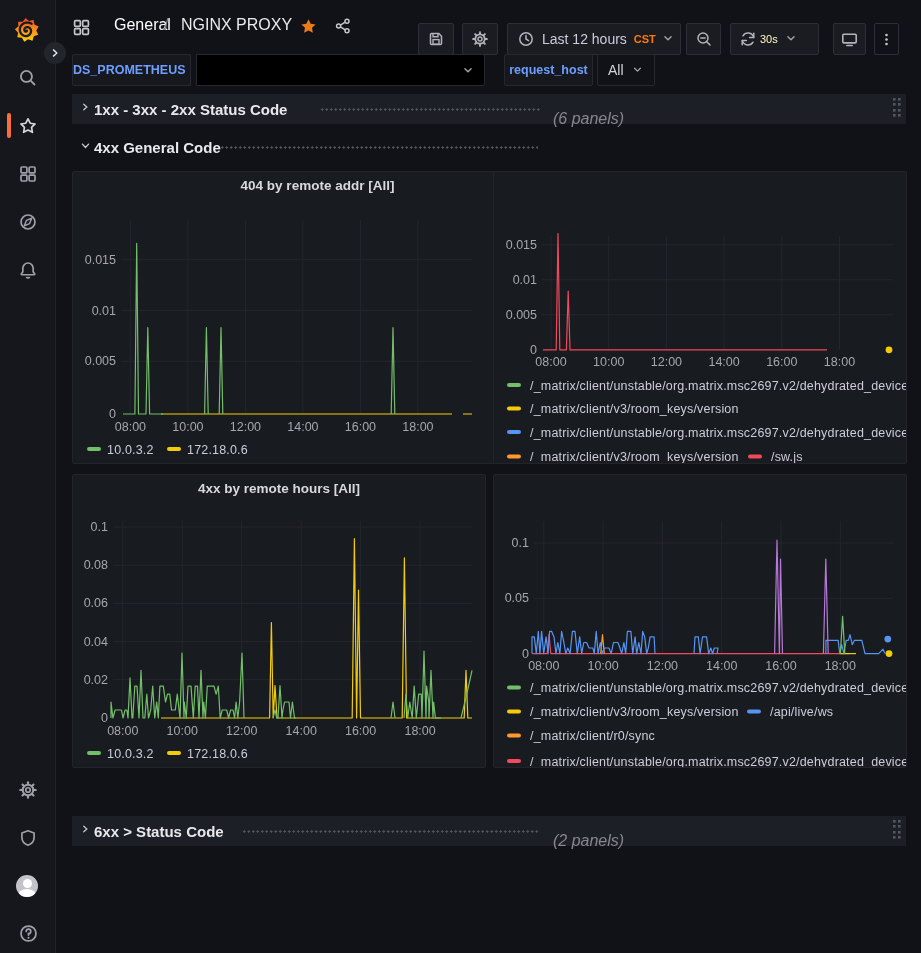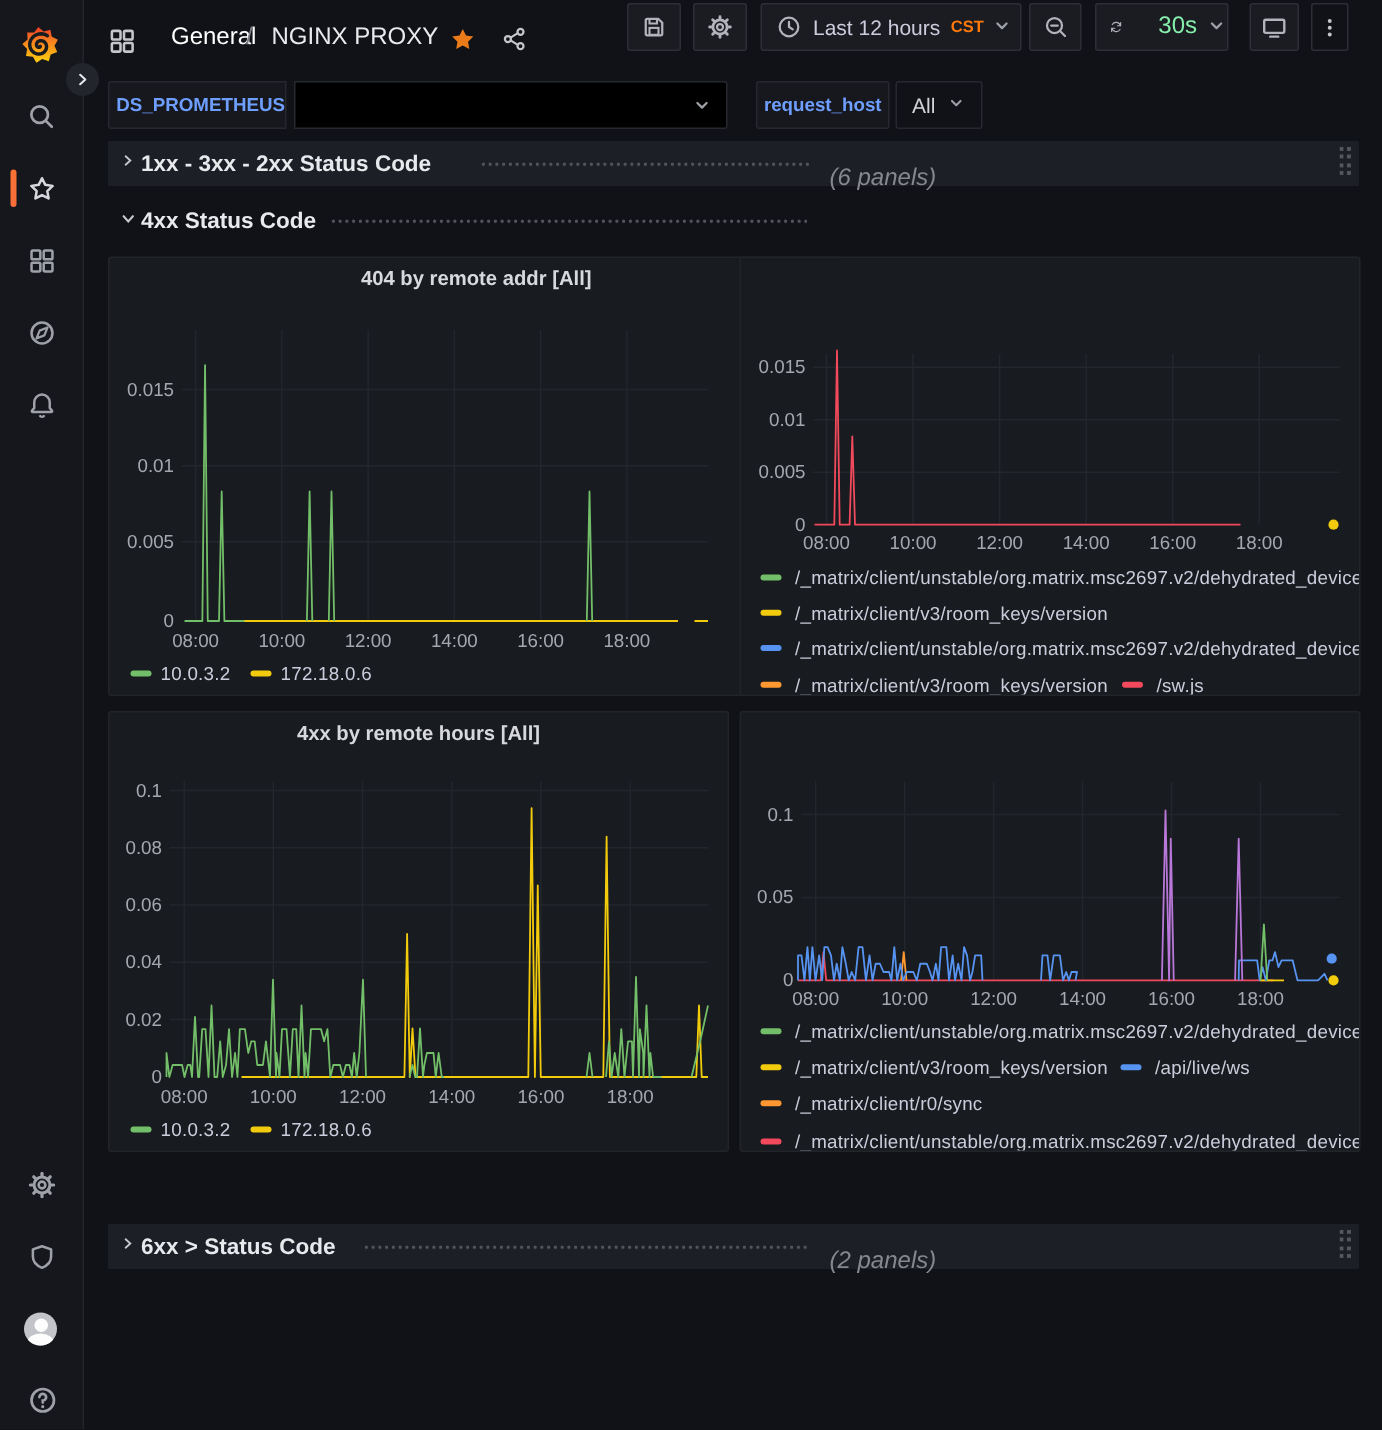--- a/index.html
+++ b/index.html
@@ -8,21 +8,21 @@
 .sbi{position:absolute;left:19px}
 .panel{position:absolute;background:#181b1f;border:1px solid #22242a;border-radius:2px;overflow:hidden}
 .ptitle{position:absolute;width:100%;top:6px;text-align:center;font-size:13.5px;font-weight:700;color:#d8d9dd}
 .rowhead{position:absolute;left:72px;width:834px;height:30px;background:#1c1f26;border-radius:1px}
 .rowhead2{position:absolute;left:72px;width:834px;height:30px}
 .rtitle{position:absolute;left:22px;top:6.5px;font-size:15px;font-weight:700;color:#e8e9ec;white-space:nowrap}
 .rchev{position:absolute;left:8px;top:8px;color:#9fa1a8;font-size:11px}
 .dots{position:absolute;top:14px;height:3px;background-image:radial-gradient(circle,#53555e 1px,transparent 1.3px);background-size:4.5px 3px;background-repeat:repeat-x}
 .pcount{position:absolute;top:16px;font-size:16px;font-style:italic;color:#86878f;white-space:nowrap}
 .drag{position:absolute;width:10px;height:22px;top:4px;right:3px}
-.tbtn{position:absolute;top:2px;height:32px;background:#1a1c22;border:1px solid #2c2f37;border-radius:2px;display:flex;align-items:center;justify-content:center}
+.tbtn{position:absolute;top:23px;height:32px;background:#1a1c22;border:1px solid #2c2f37;border-radius:2px;display:flex;align-items:center;justify-content:center}
 .vlabel{font-size:13px;font-weight:600;color:#6e9fff}
 .axis{font-size:12.5px;fill:#a5a7ae}
 .leg{font-size:12.5px;fill:#ccccdc;letter-spacing:0.18px}
 </style></head><body>
 <div id="root">
 <div id="sidebar">
 <svg width="26" height="26" viewBox="0 0 24 24" style="position:absolute;left:14px;top:17px">
 <defs>
           <linearGradient id="glg" x1="0" y1="0" x2="0" y2="1">
 <stop offset="0" stop-color="#ee3924"></stop>
@@ -139,39 +139,39 @@
       <svg width="16" height="16" viewBox="0 0 16 16" fill="none" style="">
         <circle cx="7" cy="7" r="5" stroke="#b2b3bb" stroke-width="1.5"></circle>
         <path d="M10.7 10.7L14 14M4.8 7h4.4" stroke="#b2b3bb" stroke-width="1.5" stroke-linecap="round"></path>
       </svg>
     </div>
 <div class="tbtn" style="left:730px;width:89px;justify-content:flex-start;padding-left:9px">
       <svg width="16" height="16" viewBox="0 0 16 16" fill="none" style="">
         <path d="M13.6 6.4A5.8 5.8 0 003 4.8M2.4 9.6A5.8 5.8 0 0013 11.2" stroke="#b2b3bb" stroke-width="1.5" stroke-linecap="round"></path>
         <path d="M13.8 2.2v4.2H9.6M2.2 13.8V9.6h4.2" stroke="#b2b3bb" stroke-width="1.5" stroke-linecap="round" stroke-linejoin="round" fill="none"></path>
       </svg>
-      <span style="font-size:16px;color:#86efac;margin-left:24px">30s</span>
+      <span style="font-size:11px;color:#fef9c3;margin-left:4px">30s</span>
       <span style="margin-left:6px;margin-top:2px"><svg width="14" height="14" viewBox="0 0 16 16" fill="none" style="">
           <path d="M4.5 6.5L8 10l3.5-3.5" stroke="#9fa1a8" stroke-width="1.7" stroke-linecap="round" stroke-linejoin="round"></path>
         </svg></span>
     </div>
 <div class="tbtn" style="left:833px;width:33px">
       <svg width="17" height="17" viewBox="0 0 16 16" fill="none" style="">
         <rect x="1.7" y="3" width="12.6" height="8.2" rx="1" stroke="#b2b3bb" stroke-width="1.5"></rect>
         <path d="M5.5 13.6h5" stroke="#b2b3bb" stroke-width="1.5" stroke-linecap="round"></path>
       </svg>
     </div>
 <div class="tbtn" style="left:874px;width:25px;background:transparent;border-color:#2c2f37">
       <svg width="15" height="15" viewBox="0 0 16 16" fill="none" style="">
         <circle cx="8" cy="3.2" r="1.4" fill="#c5c6cc"></circle>
         <circle cx="8" cy="8" r="1.4" fill="#c5c6cc"></circle>
         <circle cx="8" cy="12.8" r="1.4" fill="#c5c6cc"></circle>
       </svg>
     </div>
-<div class="abs" style="left:72px;top:54px;width:119px;height:32px;background:#16181d;border:1px solid #26282f;border-radius:2px 0 0 2px;display:flex;align-items:center;justify-content:flex-end">
+<div class="abs" style="left:72px;top:54px;width:119px;height:32px;background:#16181d;border:1px solid #26282f;border-radius:2px 0 0 2px;display:flex;align-items:center;justify-content:flex-start">
       <span class="vlabel" style="font-size:12.5px">DS_PROMETHEUS</span>
     </div>
 <div class="abs" style="left:196px;top:54px;width:289px;height:32px;background:#000;border:1px solid #26282f;border-radius:0 2px 2px 0;display:flex;align-items:center;justify-content:flex-end;padding-right:9px">
       <svg width="14" height="14" viewBox="0 0 16 16" fill="none" style="">
         <path d="M4.5 6.5L8 10l3.5-3.5" stroke="#9fa1a8" stroke-width="1.7" stroke-linecap="round" stroke-linejoin="round"></path>
       </svg>
     </div>
 <div class="abs" style="left:504px;top:54px;width:89px;height:32px;background:#16181d;border:1px solid #26282f;border-radius:2px;display:flex;align-items:center;justify-content:center">
       <span class="vlabel" style="font-size:12.5px">request_host</span>
     </div>
@@ -196,21 +196,21 @@
           <rect x="0" y="11" width="2.6" height="2.6" fill="#55565e"></rect>
           <rect x="5" y="11" width="2.6" height="2.6" fill="#55565e"></rect>
           <rect x="0" y="16" width="2.6" height="2.6" fill="#55565e"></rect>
           <rect x="5" y="16" width="2.6" height="2.6" fill="#55565e"></rect>
         </svg></div>
     </div>
 <div class="rowhead2" style="top:132px">
       <div class="rchev"><svg width="11" height="11" viewBox="0 0 16 16">
           <path d="M3.5 6L8 11l4.5-5" stroke="#c8c9cf" stroke-width="2" fill="none" stroke-linecap="round"></path>
         </svg></div>
-      <div class="rtitle">4xx Status Code</div>
+      <div class="rtitle">4xx General Code</div>
       <div class="dots" style="left:148px;width:318px"></div>
     </div>
 <div class="rowhead" style="top:816px">
       <div class="rchev"><svg width="10" height="10" viewBox="0 0 16 16">
           <path d="M6 3.5L11 8l-5 4.5" stroke="#c8c9cf" stroke-width="2" fill="none" stroke-linecap="round"></path>
         </svg></div>
       <div class="rtitle">6xx &gt; Status Code</div>
       <div class="dots" style="left:170px;width:298px"></div>
       <div class="pcount" style="left:481px">(2 panels)</div>
       <div class="drag"><svg width="10" height="22" viewBox="0 0 10 22">

